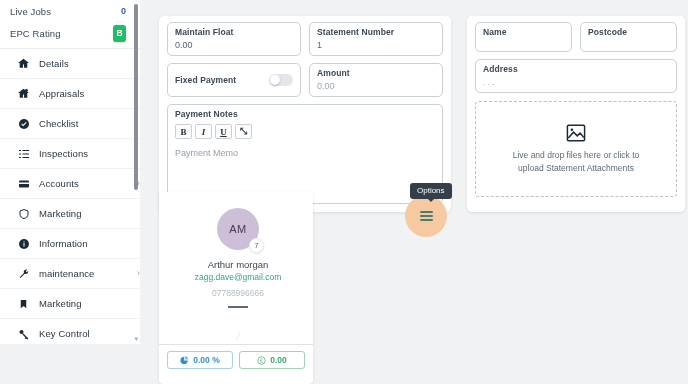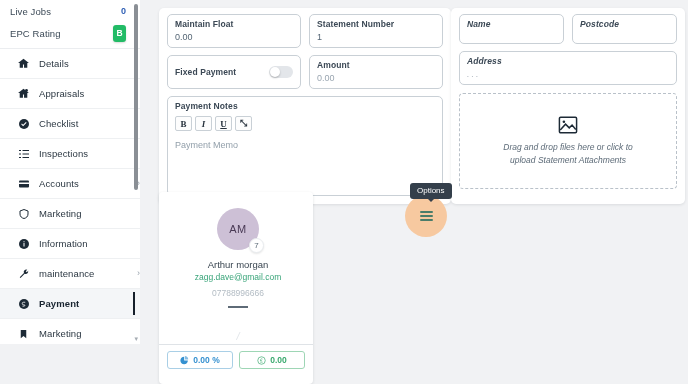--- a/index.html
+++ b/index.html
@@ -71,23 +71,23 @@
     position: absolute; right: 2px; bottom: 2px;
     color: #a6acb3; font-size: 7px; line-height: 1;
   }
 
   
   .main {
     flex: 1 1 auto; position: relative; height: 384px;
     background: #f1f2f4;
     padding: 0;
   }
-  .row-top { display: flex; gap: 0; padding: 8px 3px 0 19px; }
+  .row-top { display: flex; gap: 16px; padding: 16px 3px 0 19px; }
   .col-left { width: 292px; flex: 0 0 292px; }
-  .col-right { flex: 1 1 auto; font-style: italic; }
+  .col-right { flex: 1 1 auto; }
 
   .panel {
     background: #fff; border-radius: 5px;
     box-shadow: 0 1px 3px rgba(20,30,40,.10);
     padding: 6px 8px 8px 8px;
   }
 
   .field-row { display: flex; gap: 8px; margin-bottom: 7px; }
   .field {
     border: 1px solid #c9d0d6;
@@ -323,29 +323,20 @@
       <div class="sb-item">
         <span class="ico">
           <svg width="12" height="12" viewBox="0 0 24 24" fill="currentColor">
               <path d="M20 5a5 5 0 0 1-6.6 6.6L5 20l-1.5-1.5 8.4-8.4A5 5 0 0 1 18.5 3.5l-3 3 2 2 3-3z"></path>
             </svg>
         </span>
         <span class="sb-label">maintenance</span>
         <span class="chev">›</span>
       </div>
 
-      <div class="sb-item active">
-        <span class="ico">
-          <svg width="12" height="12" viewBox="0 0 24 24" fill="currentColor">
-              <circle cx="12" cy="12" r="10"></circle>
-              <path d="M14.5 8.5H11a2.5 2.5 0 0 0 0 5h1.2a1.4 1.4 0 0 1 0 2.8H9" stroke="#fff" stroke-width="1.6" fill="none"></path>
-            </svg>
-        </span>
-        <span class="sb-label">Payment</span>
-      </div>
 
       <div class="sb-item">
         <span class="ico">
           <svg width="11" height="12" viewBox="0 0 24 24" fill="currentColor">
               <path d="M6 3h12v18l-6-4.5L6 21z"></path>
             </svg>
         </span>
         <span class="sb-label">Marketing</span>
       </div>
 
@@ -428,21 +419,21 @@
 
         <div class="upload">
           <span>
             <svg width="20" height="18" viewBox="0 0 24 22" fill="none" stroke="#1d2a36" stroke-width="1.8">
               <rect x="1.5" y="1.5" width="21" height="19" rx="1.5"></rect>
               <circle cx="7" cy="7" r="1.6" fill="#1d2a36" stroke="none"></circle>
               <path d="M2.5 17 9 10l4.5 4.5L17 11l4.5 5.5"></path>
             </svg>
           </span>
           <div class="upload-text">
-            <div>Drag and drop files here or click to</div>
+            <div>Live and drop files here or click to</div>
             <div>upload Statement Attachments</div>
           </div>
         </div>
 
       </section>
     </div>
 
     <section class="contact-card">
       <div class="contact-body">
 

